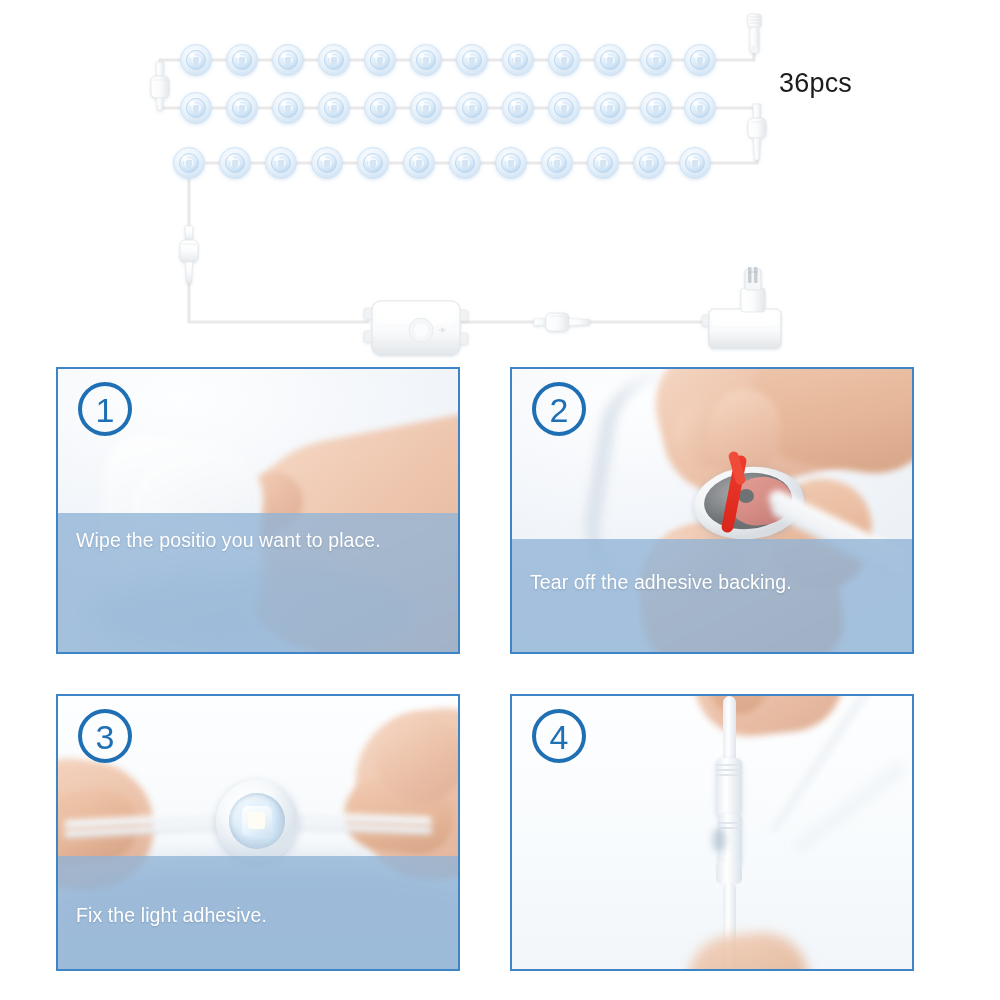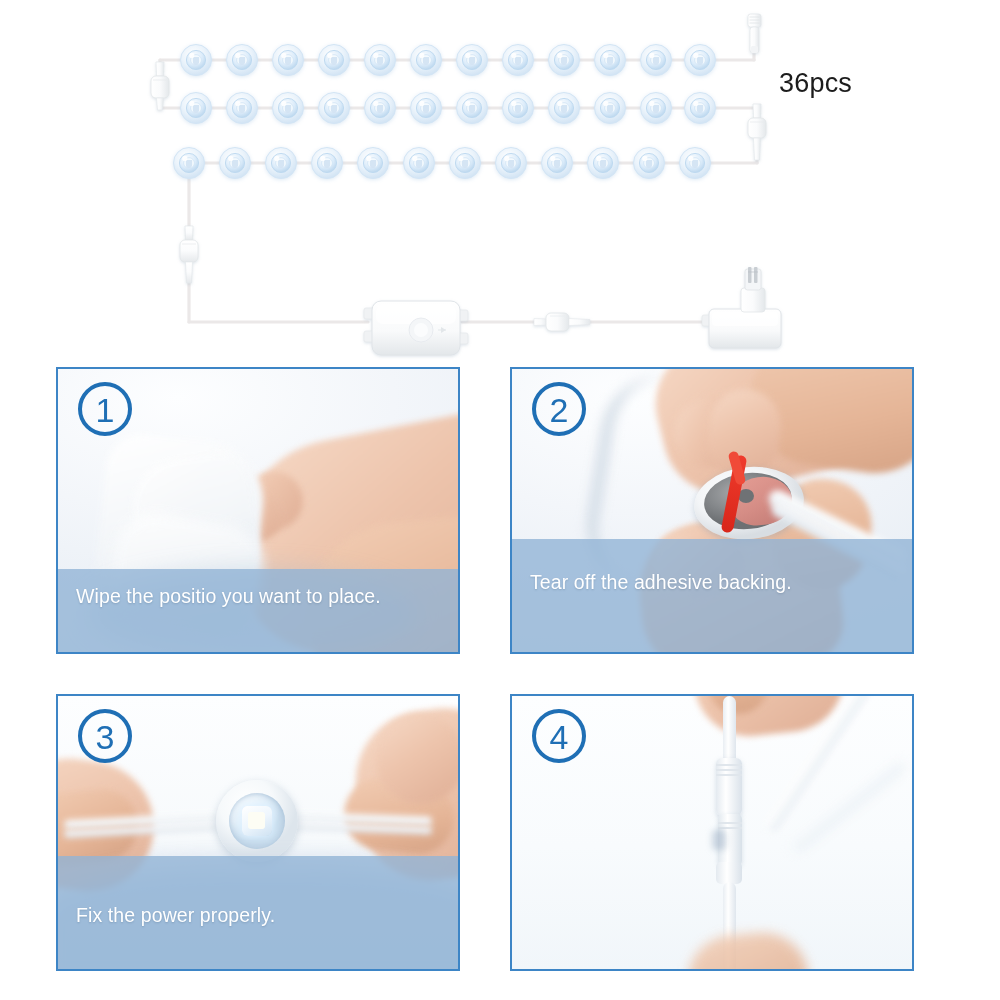--- a/index.html
+++ b/index.html
@@ -86,21 +86,21 @@
     background: rgba(146,180,214,0.80);
     color: #ffffff;
     font-size: 19.5px;
     line-height: 1.42;
     padding: 14px 18px 15px 18px;
     box-sizing: border-box;
     font-family: "Liberation Sans", sans-serif;
     text-shadow: 0 1px 2px rgba(60,90,120,.28);
     letter-spacing: .1px;
   }
-  #panel-1 .caption { height: 83px; }
+  #panel-1 .caption { height: 139px; }
   #panel-2 .caption { height: 113px; padding-top: 30px; }
   #panel-3 .caption { height: 113px; padding-top: 46px; }
   #panel-4 .caption { height: 113px; padding-top: 12px; }
 
   
   .badge {
     position: absolute;
     left: 20px;
     top: 13px;
     width: 54px;
@@ -387,21 +387,21 @@
                 background:radial-gradient(55% 55% at 36% 30%, #ffffff 0%, #e3eef7 60%, #c2d7e8 100%);
                 box-shadow:inset 0 1px 4px rgba(140,170,200,.5);"></div>
     <div style="position:absolute; left:184px; top:110px; width:30px; height:30px; border-radius:6px;
                 background:linear-gradient(150deg,#ffffff 0%, #eef6fd 50%, #cfe2f2 100%);
                 box-shadow:0 0 9px 3px rgba(220,240,255,.95);"></div>
     <div style="position:absolute; left:190px; top:116px; width:17px; height:17px; border-radius:3px; background:#fdfdf4;"></div>
 
     <div class="blur-lg" style="position:absolute; left:-20px; top:172px; width:460px; height:120px; background:rgba(166,192,216,.55); border-radius:40% 40% 0 0;"></div>
   </div>
   <div class="badge">3</div>
-  <div class="caption">Fix the power properly.</div>
+  <div class="caption">Fix the light adhesive.</div>
 </div>
 
 <div class="panel" id="panel-4">
   <div class="photo">
     <div style="position:absolute; inset:0; background:linear-gradient(180deg,#fdfeff 0%, #f8fbfd 55%, #f1f6fa 100%);"></div>
 
     <div class="blur-sm" style="position:absolute; left:300px; top:-30px; width:14px; height:180px;
          background:linear-gradient(90deg,#ffffff,#e9eff4); border-radius:7px; transform:rotate(34deg);"></div>
     <div class="blur-md" style="position:absolute; left:330px; top:40px; width:12px; height:140px;
          background:linear-gradient(90deg,#fbfdfe,#e3ebf2); border-radius:6px; transform:rotate(52deg);"></div>

